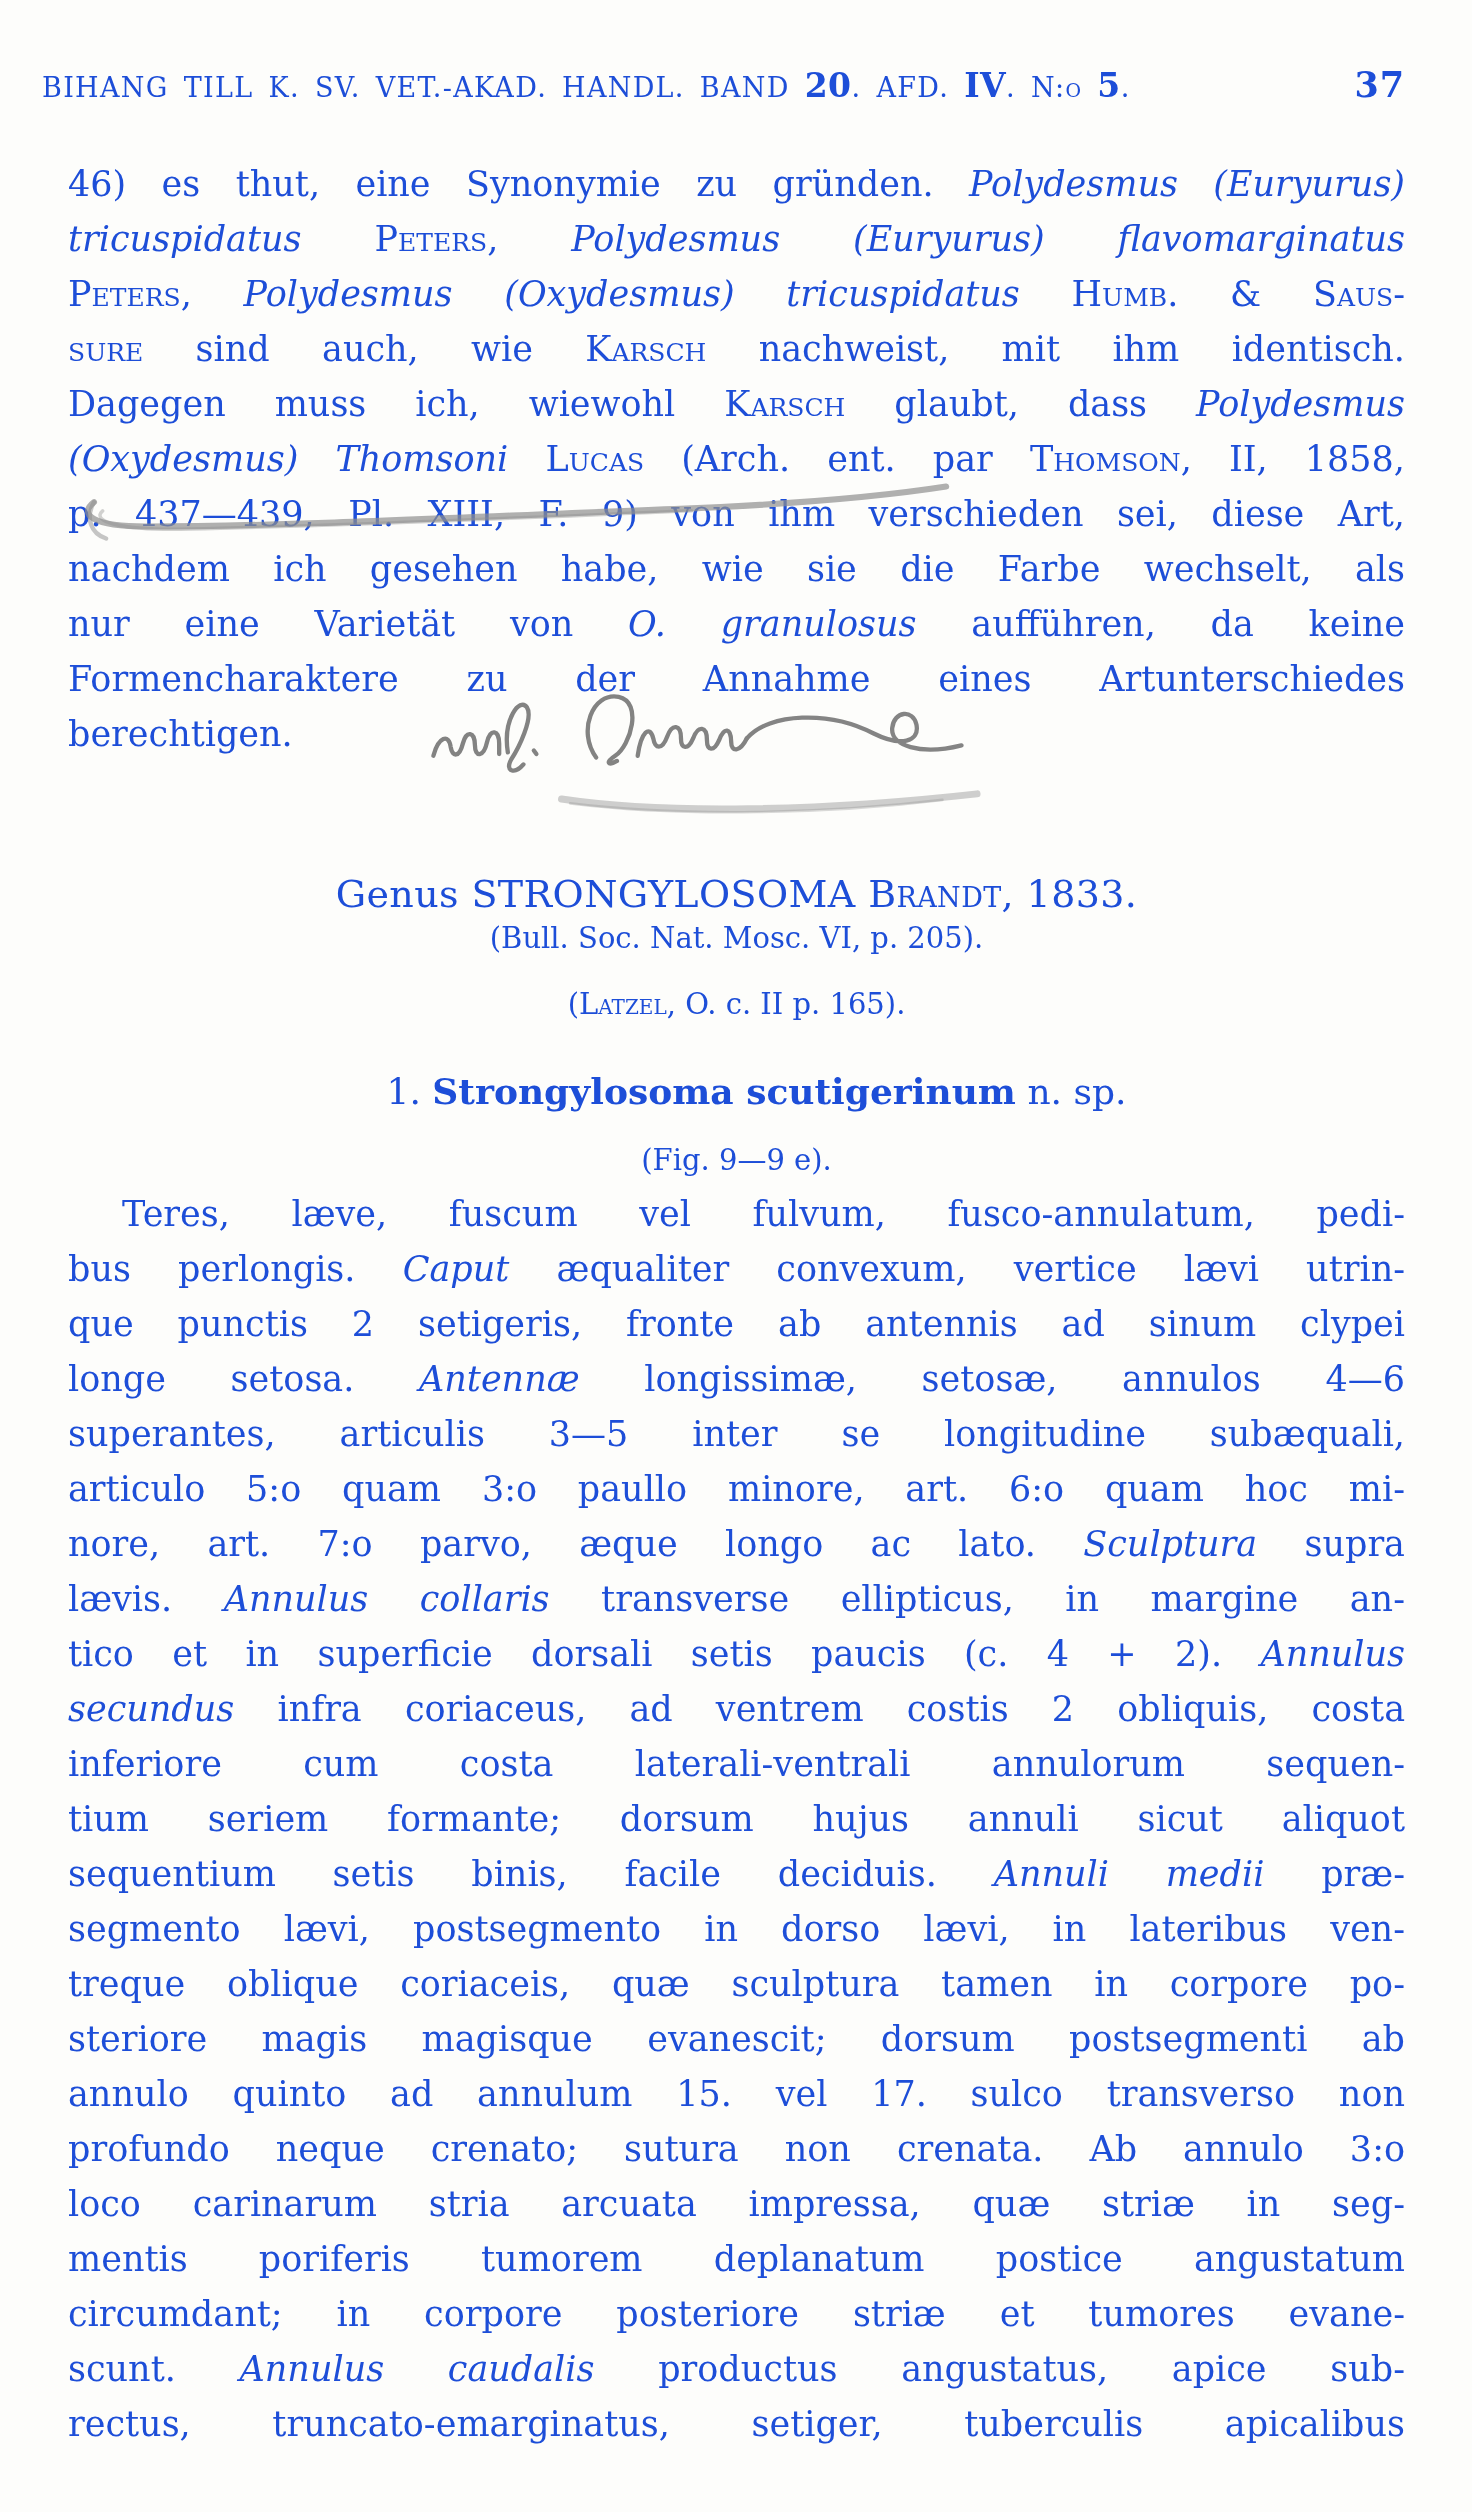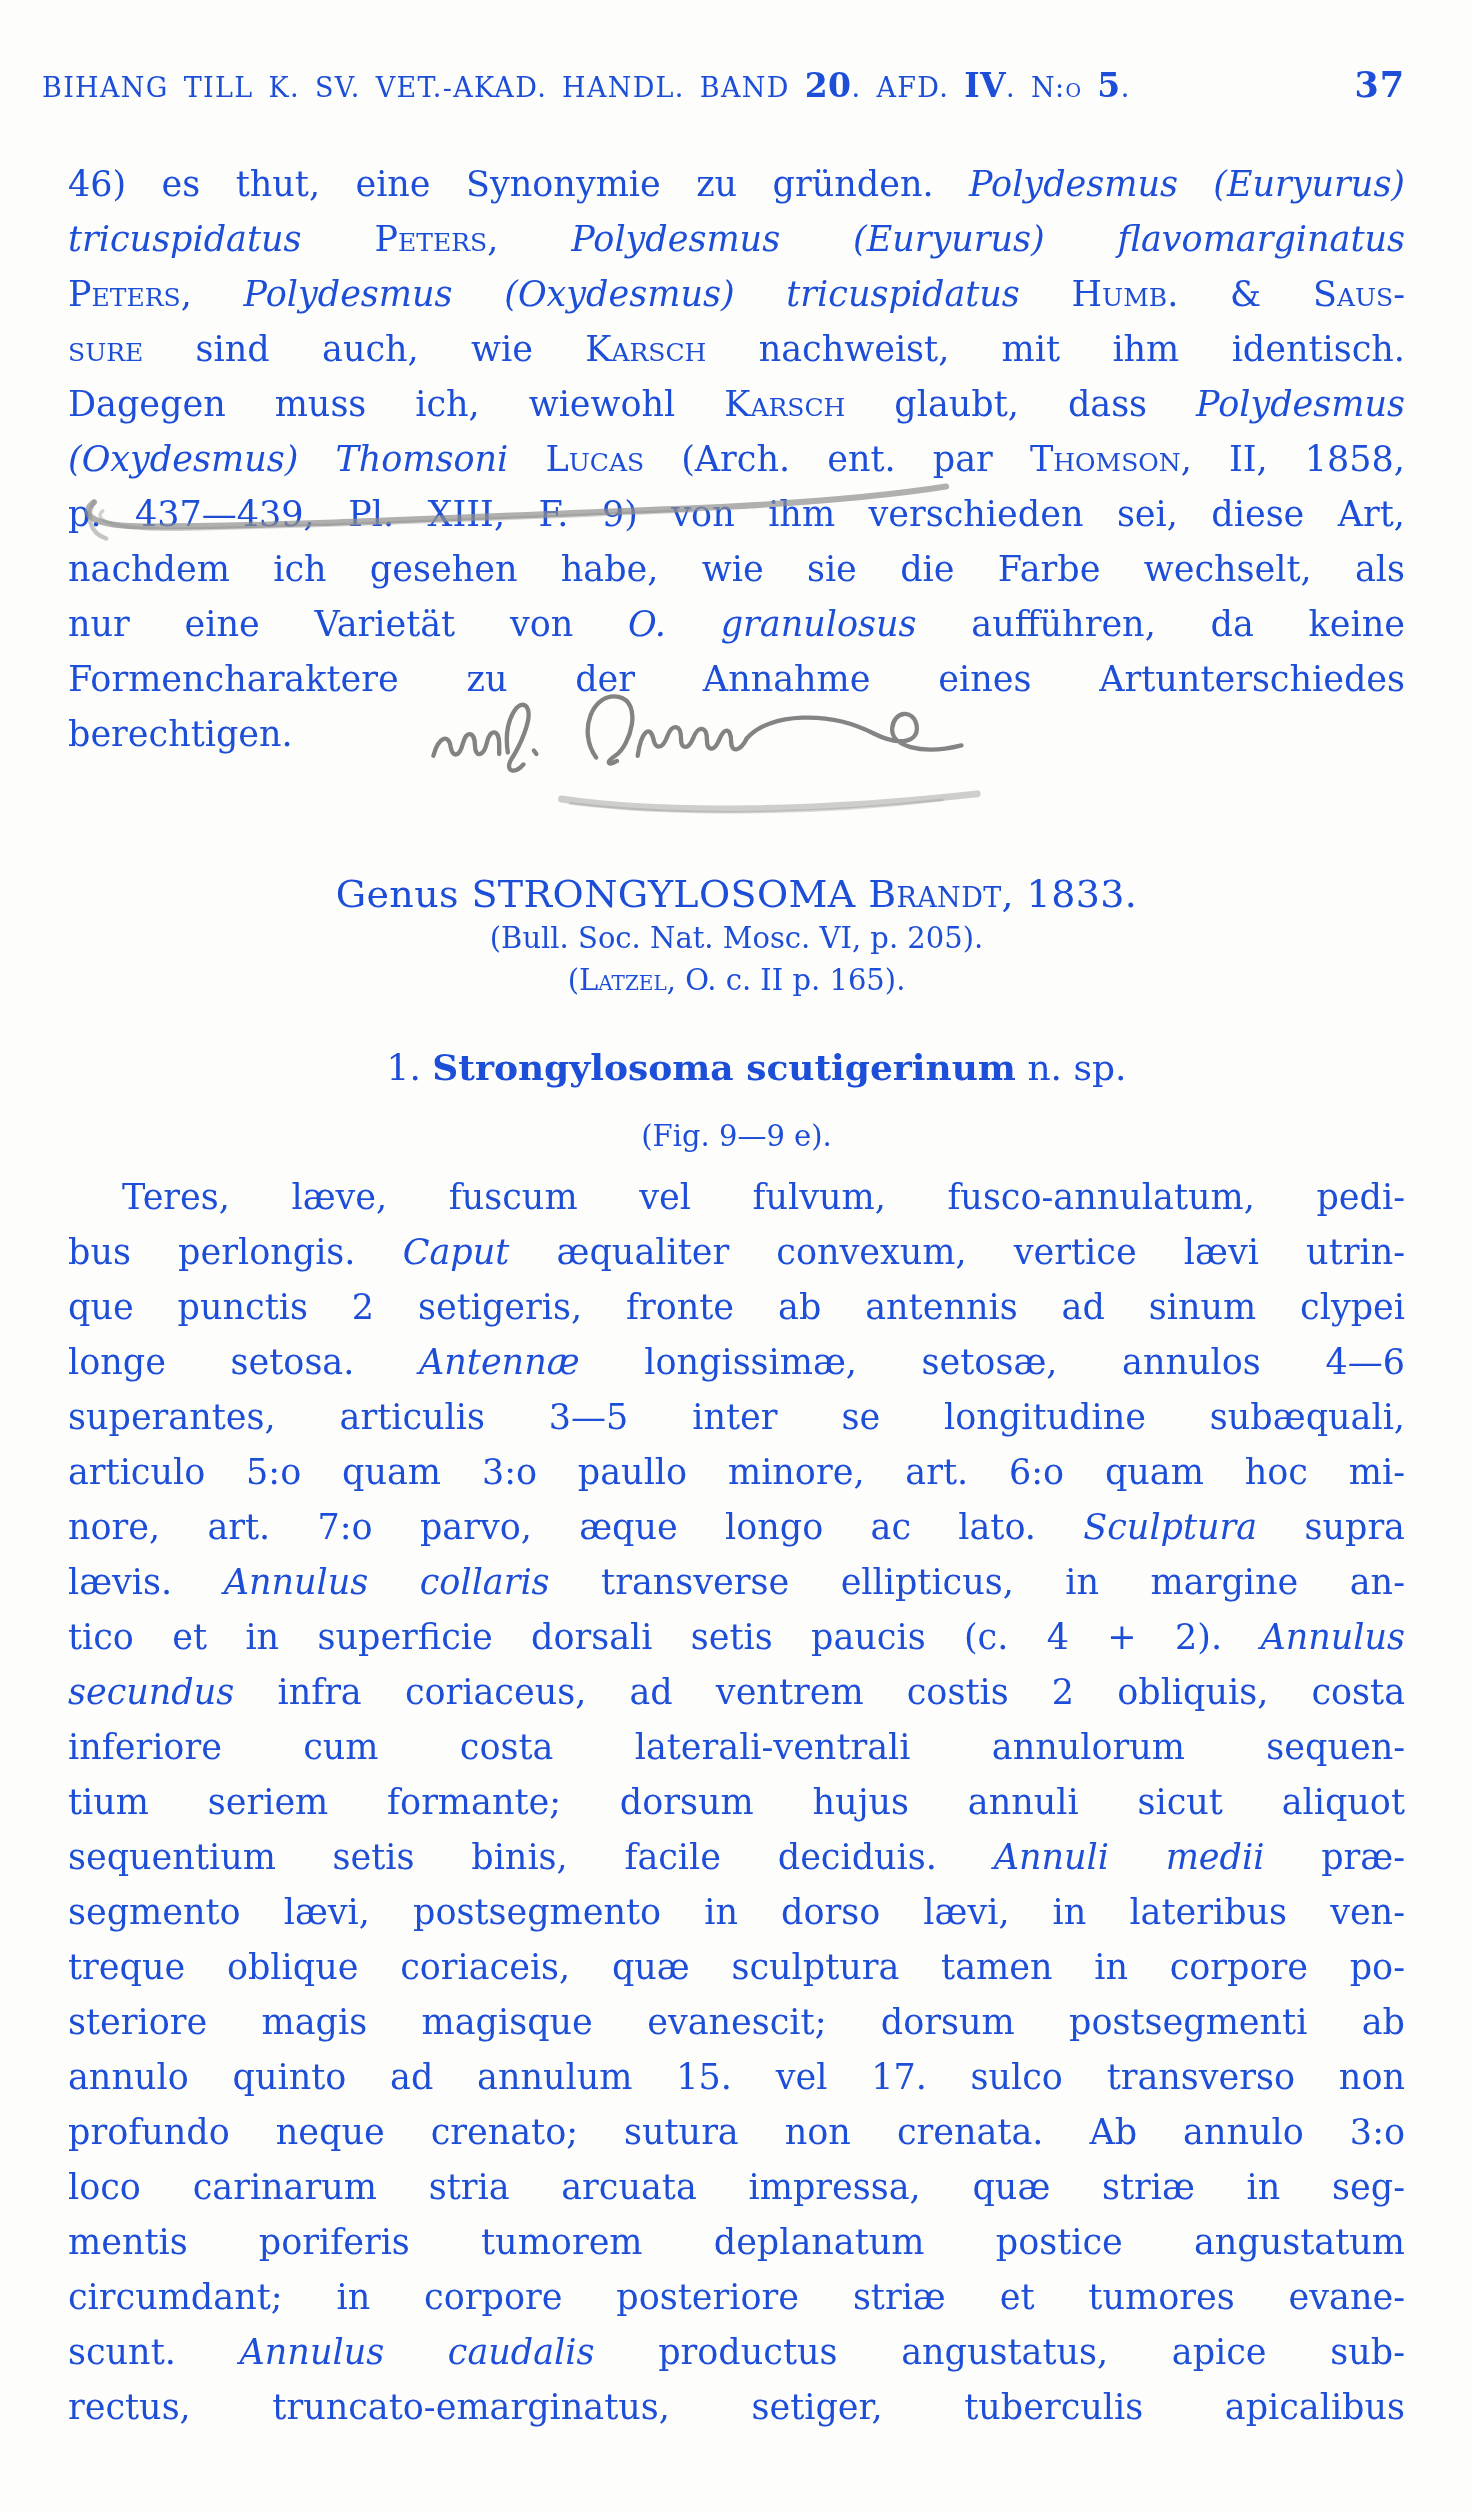--- a/index.html
+++ b/index.html
@@ -17,32 +17,32 @@
   .hleft .tline{text-align:left;text-align-last:auto;line-height:35px;display:block;}
   .pagenum{font-weight:bold;font-size:35px;letter-spacing:0.9px;flex-shrink:0;}
   .header .b{font-weight:bold;font-size:33px;letter-spacing:0.4px;}
   
   .tline{
     text-align:justify;text-align-last:justify;
     line-height:55px;
   }
   .para{font-size:35px;}
   .para1{margin:52px 68px 0;position:relative;}
-  .para2{margin:15px 68px 0;}
+  .para2{margin:8px 68px 0;}
   .indent{text-indent:54px;}
   .short{text-align-last:left;}
   .sigline{position:relative;}
   .it{font-style:italic;}
   .sc{font-variant:small-caps;}
   .bf{font-weight:bold;}
   
   .c{text-align:center;text-align-last:center;}
   .genus{margin-top:108px;font-size:38px;line-height:49px;letter-spacing:0.4px;}
   .cite1{margin-top:0;font-size:29px;line-height:38px;text-align:right;}
-  .cite2{margin-top:4px;font-size:29px;line-height:38px;}
+  .cite2{margin-top:28px;font-size:29px;line-height:38px;}
   .species{margin-top:44px;font-size:36px;line-height:49px;padding-left:40px;}
   .fig{margin-top:25px;font-size:29px;line-height:38px;}
   
   .pencil-underline{
     position:absolute;left:0;top:319px;width:892px;height:74px;
     pointer-events:none;
   }
   .sigwrap{
     position:absolute;left:355px;top:-45px;width:606px;height:178px;
     display:block;pointer-events:none;

